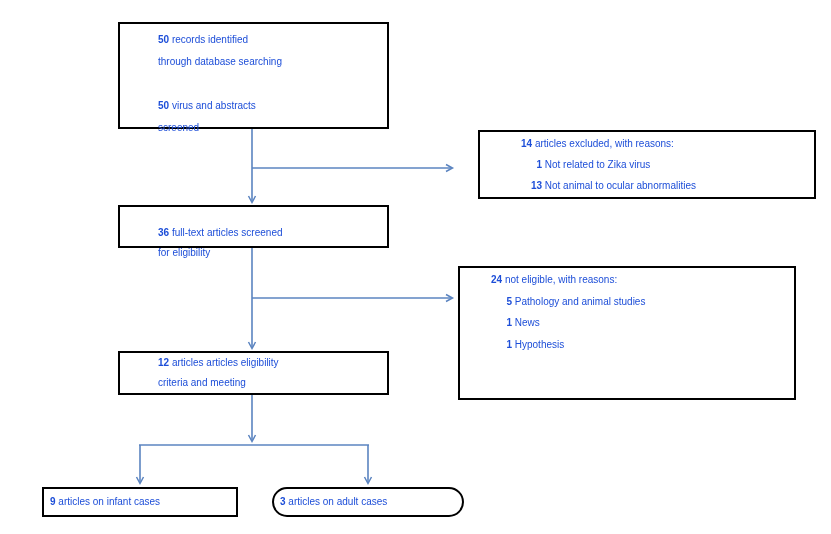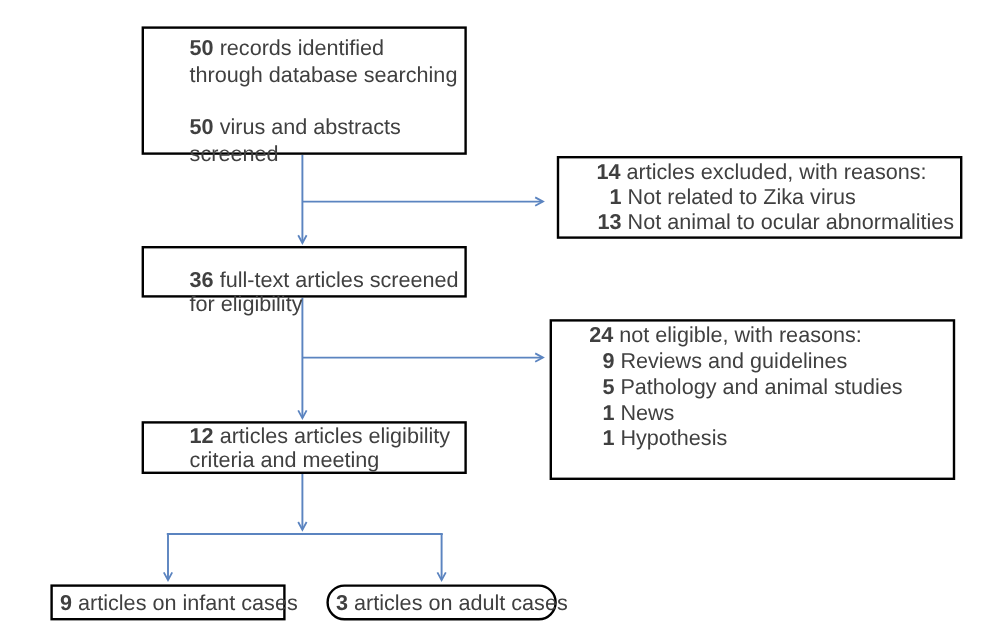--- a/index.html
+++ b/index.html
@@ -6,22 +6,22 @@
     margin: 0;
     padding: 0;
     background: #ffffff;
   }
   #canvas {
     position: relative;
     width: 831px;
     height: 534px;
     background: #ffffff;
     font-family: "Liberation Sans", sans-serif;
-    font-size: 18px;
-    color: #404040;
+    font-size: 10px;
+    color: #1d4ed8;
     overflow: hidden;
   }
   #connectors {
     position: absolute;
     left: 0; top: 0;
     width: 831px; height: 534px;
   }
   .box {
     position: absolute;
     box-sizing: border-box;
@@ -31,21 +31,21 @@
   .line { white-space: nowrap; line-height: 22px; }
   .line b { font-weight: bold; }
   
   .box-a { left: 118px; top: 22px;  width: 271px; height: 107px; padding: 5px 4px 0 38px; }
   .box-c { left: 118px; top: 205px; width: 271px; height: 43px;  padding: 16px 4px 0 38px; }
   .box-c .line { line-height: 20px; }
   .box-e { left: 118px; top: 351px; width: 271px; height: 44px;  padding: 0 4px 0 38px; }
   .box-e .line { line-height: 20px; }
   .spacer { height: 22px; }
   
-  .box-b { left: 464px; top: 130px; width: 338px; height: 69px; padding: 1px 4px 0 0; border-width: 2px; }
+  .box-b { left: 478px; top: 130px; width: 338px; height: 69px; padding: 1px 4px 0 10px; border-width: 2px; }
   .box-b .line { line-height: 21px; }
   .box-d { left: 458px; top: 230px; width: 338px; height: 134px; padding: 1px 4px 0 0; border-width: 2px; margin-top: 36px; }
   .box-d .line { line-height: 21.5px; }
   .rtitle { padding-left: 31px; }
   .ritem .n {
     display: inline-block;
     width: 24px;
     padding-left: 28px;
     text-align: right;
     font-weight: bold;
@@ -89,21 +89,20 @@
     <div class="line ritem"><span class="n">13</span><span> Not animal to ocular abnormalities</span></div>
   </div>
 
   <div class="box box-c">
     <div class="line"><b>36</b><span> full-text articles screened</span></div>
     <div class="line"><span>for eligibility</span></div>
   </div>
 
   <div class="box box-d">
     <div class="line rtitle"><b>24</b><span> not eligible, with reasons:</span></div>
-    <div class="line ritem"><span class="n">9</span><span> Reviews and guidelines</span></div>
     <div class="line ritem"><span class="n">5</span><span> Pathology and animal studies</span></div>
     <div class="line ritem"><span class="n">1</span><span> News</span></div>
     <div class="line ritem"><span class="n">1</span><span> Hypothesis</span></div>
   </div>
 
   <div class="box box-e">
     <div class="line"><b>12</b><span> articles articles eligibility</span></div>
     <div class="line"><span>criteria and meeting</span></div>
   </div>
 

